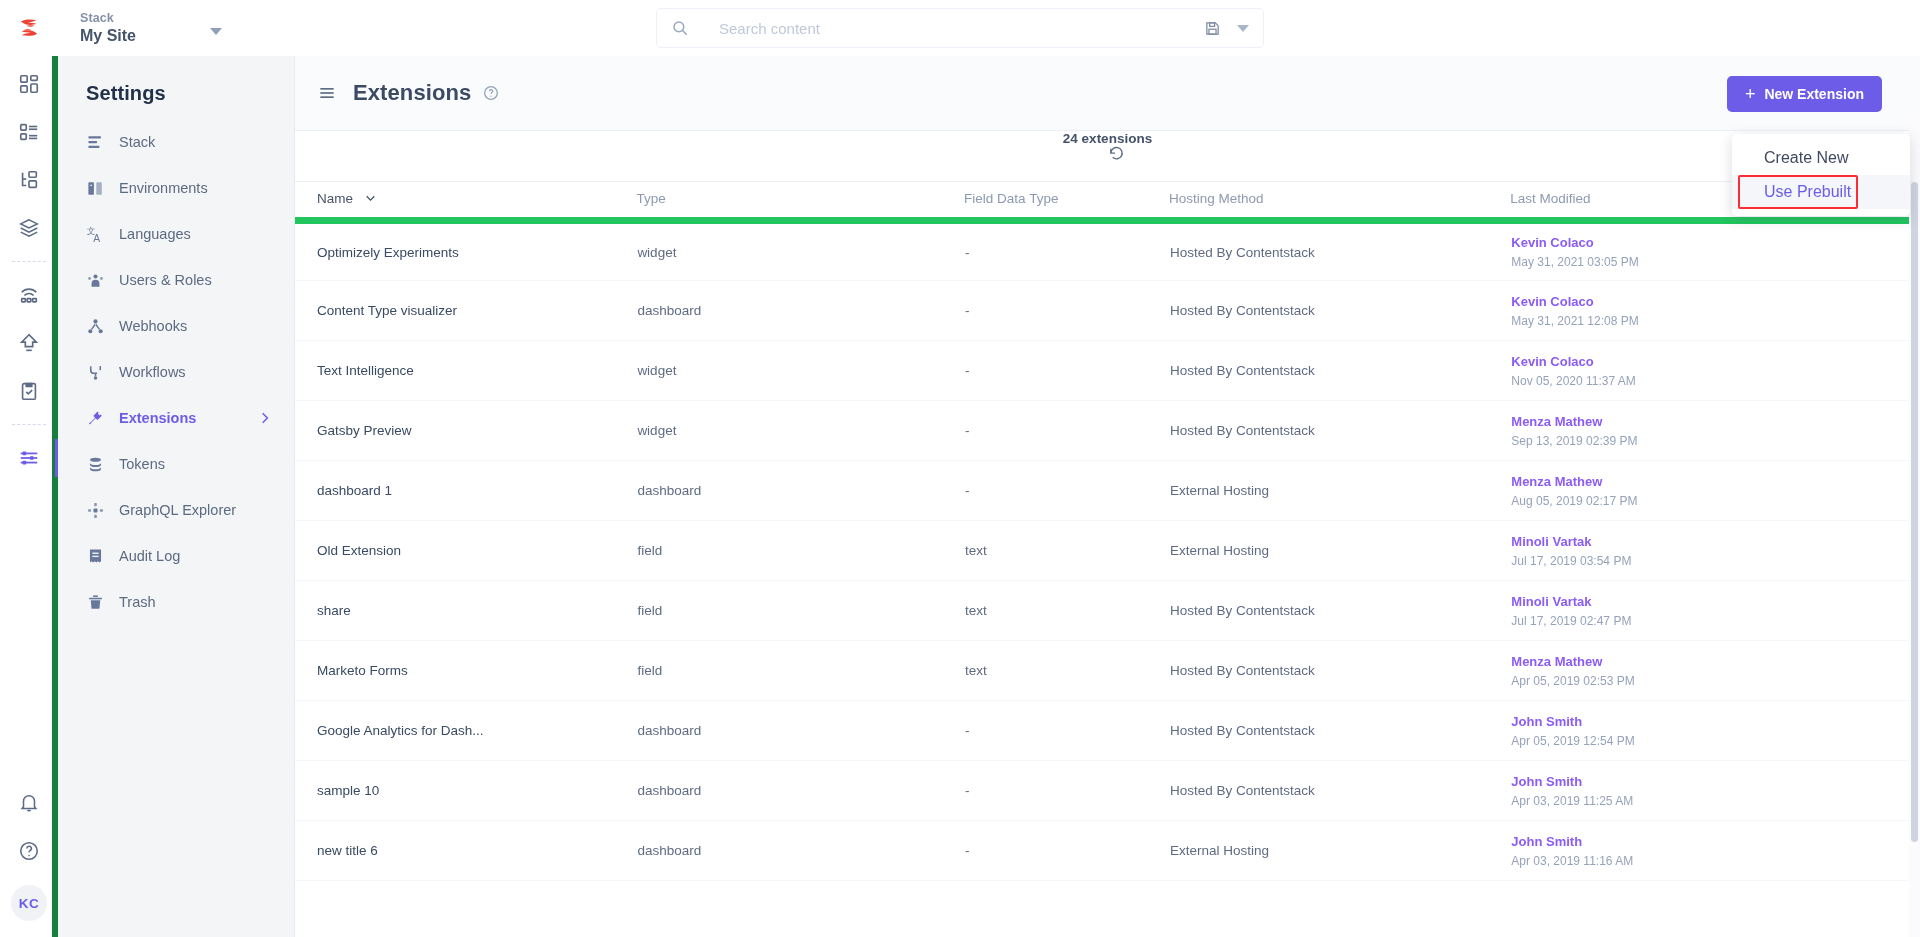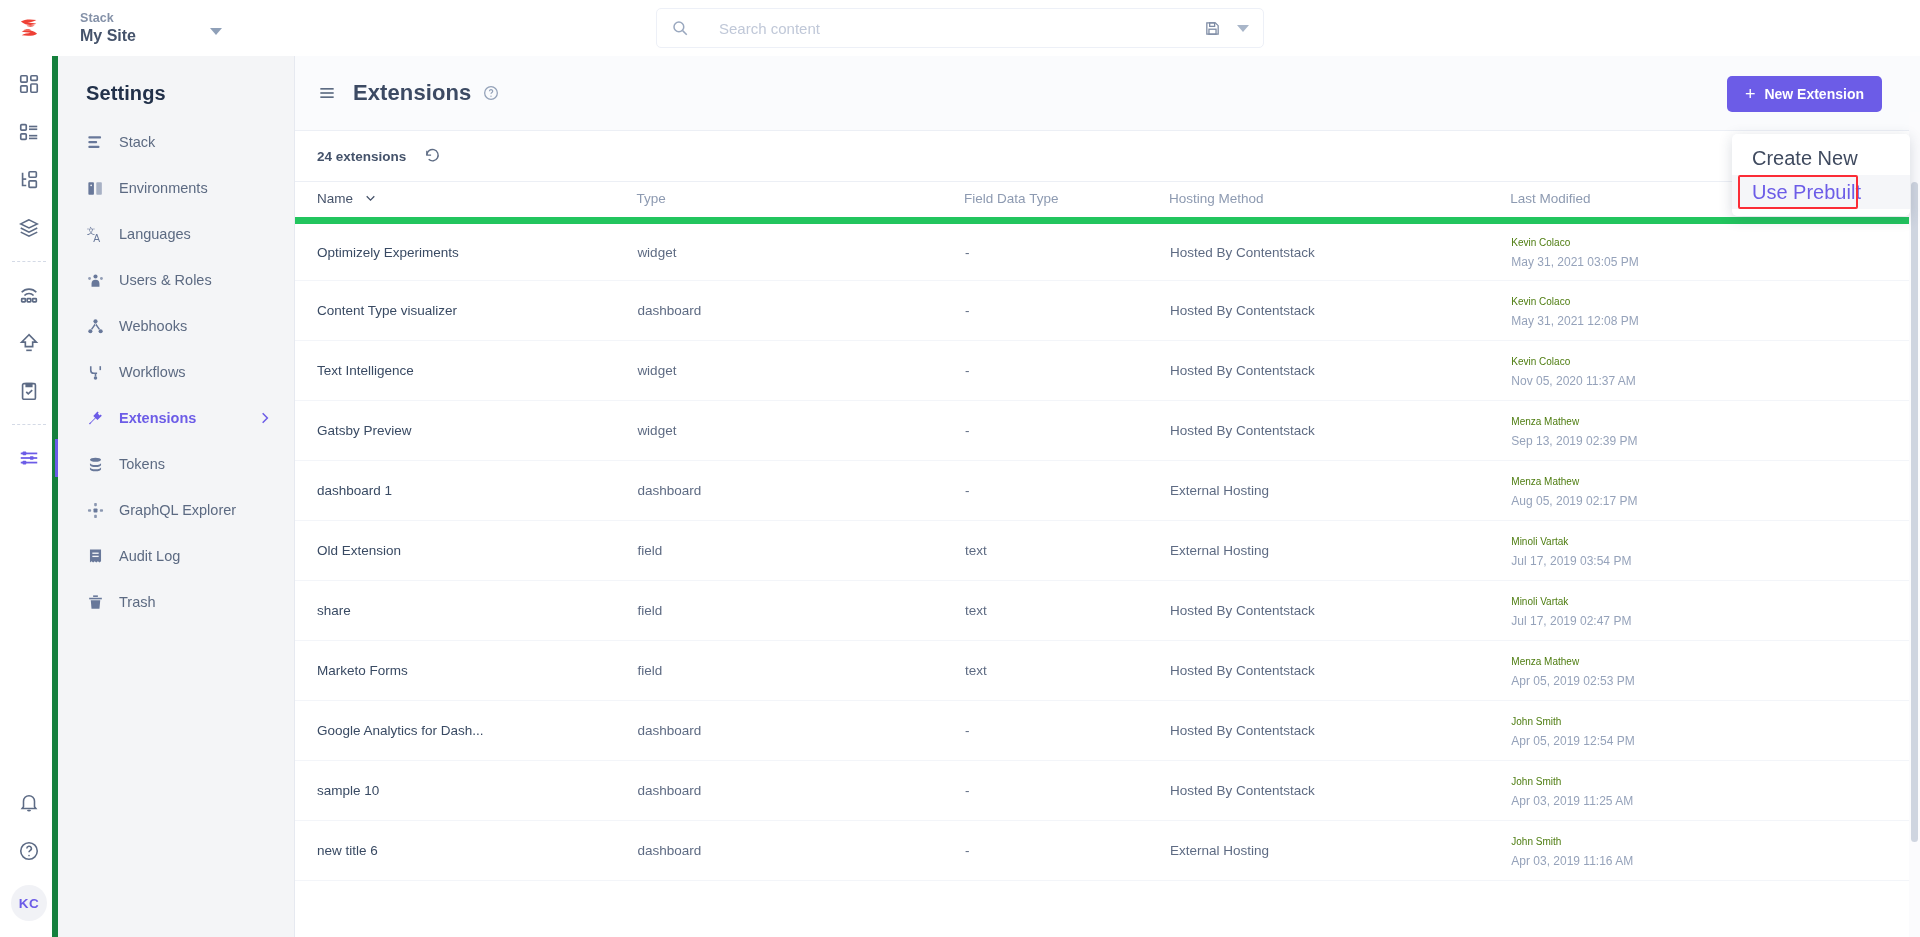--- a/index.html
+++ b/index.html
@@ -120,52 +120,52 @@
   }
   #new-ext-btn .plus { font-size: 18px; margin-right: 9px; font-weight: 400; line-height: 1;}
 
   
   #new-ext-menu {
     position: absolute; right: 10px; top: 78px; width: 178px;
     background: #fff; border-radius: 5px;
     box-shadow: 0 3px 14px rgba(45,60,90,.18); padding: 7px 0; z-index: 40;
   }
   .menu-item {
-    height: 34px; display: flex; align-items: center; padding-left: 20px;
-    font-size: 20px; color: #3f4a5f; cursor: pointer;
+    height: 34px; display: flex; align-items: center; padding-left: 32px;
+    font-size: 16px; color: #3f4a5f; cursor: pointer;
   }
   .menu-item.highlighted { background: #f5f6f9; color: #6c5ce7; position: relative; }
   .menu-annotation {
     position: absolute; left: 6px; right: 52px; top: 0px; bottom: 0px;
     border: 2px solid #fb2c36; border-radius: 2px; pointer-events: none;
   }
 
   
   #list-meta {
     height: 50px; display: flex; align-items: center; padding: 0 22px;
-    font-size: 13.5px; font-weight: 700; color: #44526a;
+    font-size: 13.5px; font-weight: 700; color: #44526a; flex-direction: column;
   }
   #refresh-icon { width: 17px; height: 17px; margin-left: 18px; cursor: pointer; color: #5f6d85; }
 
   
   table#ext-table { width: 100%; border-collapse: collapse; table-layout: fixed; }
   #ext-table thead th {
     text-align: left; font-size: 13.5px; font-weight: 400; color: #8d9ab1;
     padding: 9px 0 11px 0; border-bottom: 7px solid #22c55e; border-top: 1px solid #eceff5;
   }
   #ext-table thead th.col-name { color: #46536a; font-weight: 400;}
   #ext-table thead th:first-child { padding-left: 22px; }
   .sort-caret { width: 13px; height: 13px; margin-left: 7px; vertical-align: -2px; color: #46536a;}
   #ext-table tbody td {
     font-size: 13.5px; color: #5e6b83; height: 60px; vertical-align: middle;
     border-bottom: 1px solid #f3f5f9;
   }
   #ext-table tbody td:first-child { padding-left: 22px; color: #394a63; }
   .cell-name { white-space: nowrap; overflow: hidden; text-overflow: ellipsis; }
-  .mod-user { font-size: 10px; color: #4d7c0f; line-height: 17px; }
+  .mod-user { font-size: 13px; color: #8b5cf6; line-height: 17px; font-weight: bold; }
   .mod-date { font-size: 12px; color: #95a2ba; line-height: 16px; margin-top: 3px;}
 
   .col-w-name { width: 250px; }
   .col-w-type { width: 240px; }
   .col-w-fdt  { width: 150px; }
   .col-w-host { width: 250px; }
   .col-w-mod  { width: 300px; }
 
   
   #scrollbar-track {

